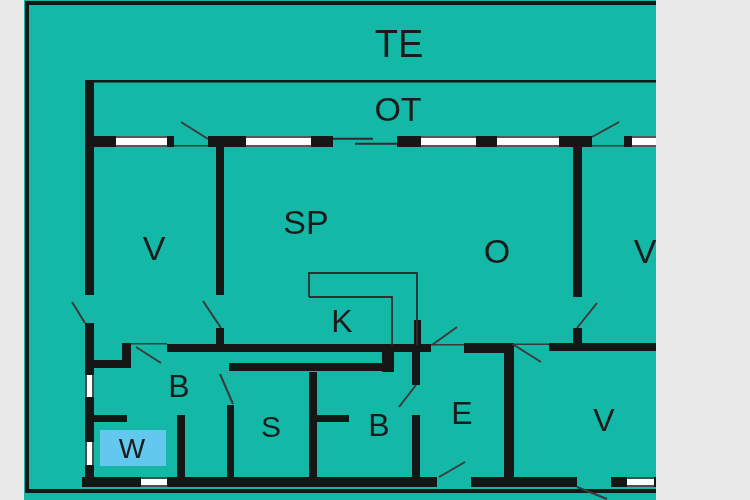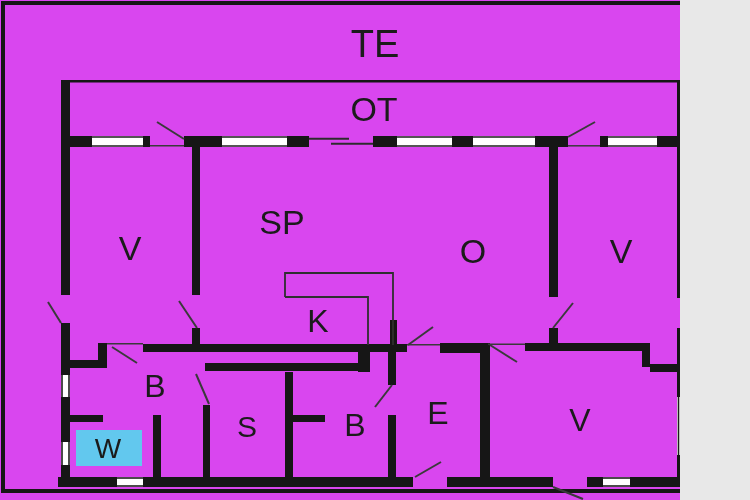--- a/index.html
+++ b/index.html
@@ -1,18 +1,18 @@
 <!DOCTYPE html>
 <html><head>
 <meta charset="utf-8">
 <style>
   html,body{margin:0;padding:0;background:#e8e8e8;}
   .canvas{
-    position:relative;width:680px;height:500px;background:#d946ef;
-    font-family:"Liberation Sans", sans-serif;overflow:hidden;
+    position:relative;width:632px;height:500px;background:#14b8a6;
+    font-family:"Liberation Sans", sans-serif;overflow:hidden;margin-left:24px;
   }
   svg{position:absolute;left:0;top:0;}
   .room-label{
     fill:#1b1b1b;
     font-family:"Liberation Sans", sans-serif;
     text-anchor:middle;
   }
   .fs-te{font-size:38px;}
   .fs-lg{font-size:34px;}
   .fs-md{font-size:32px;}

